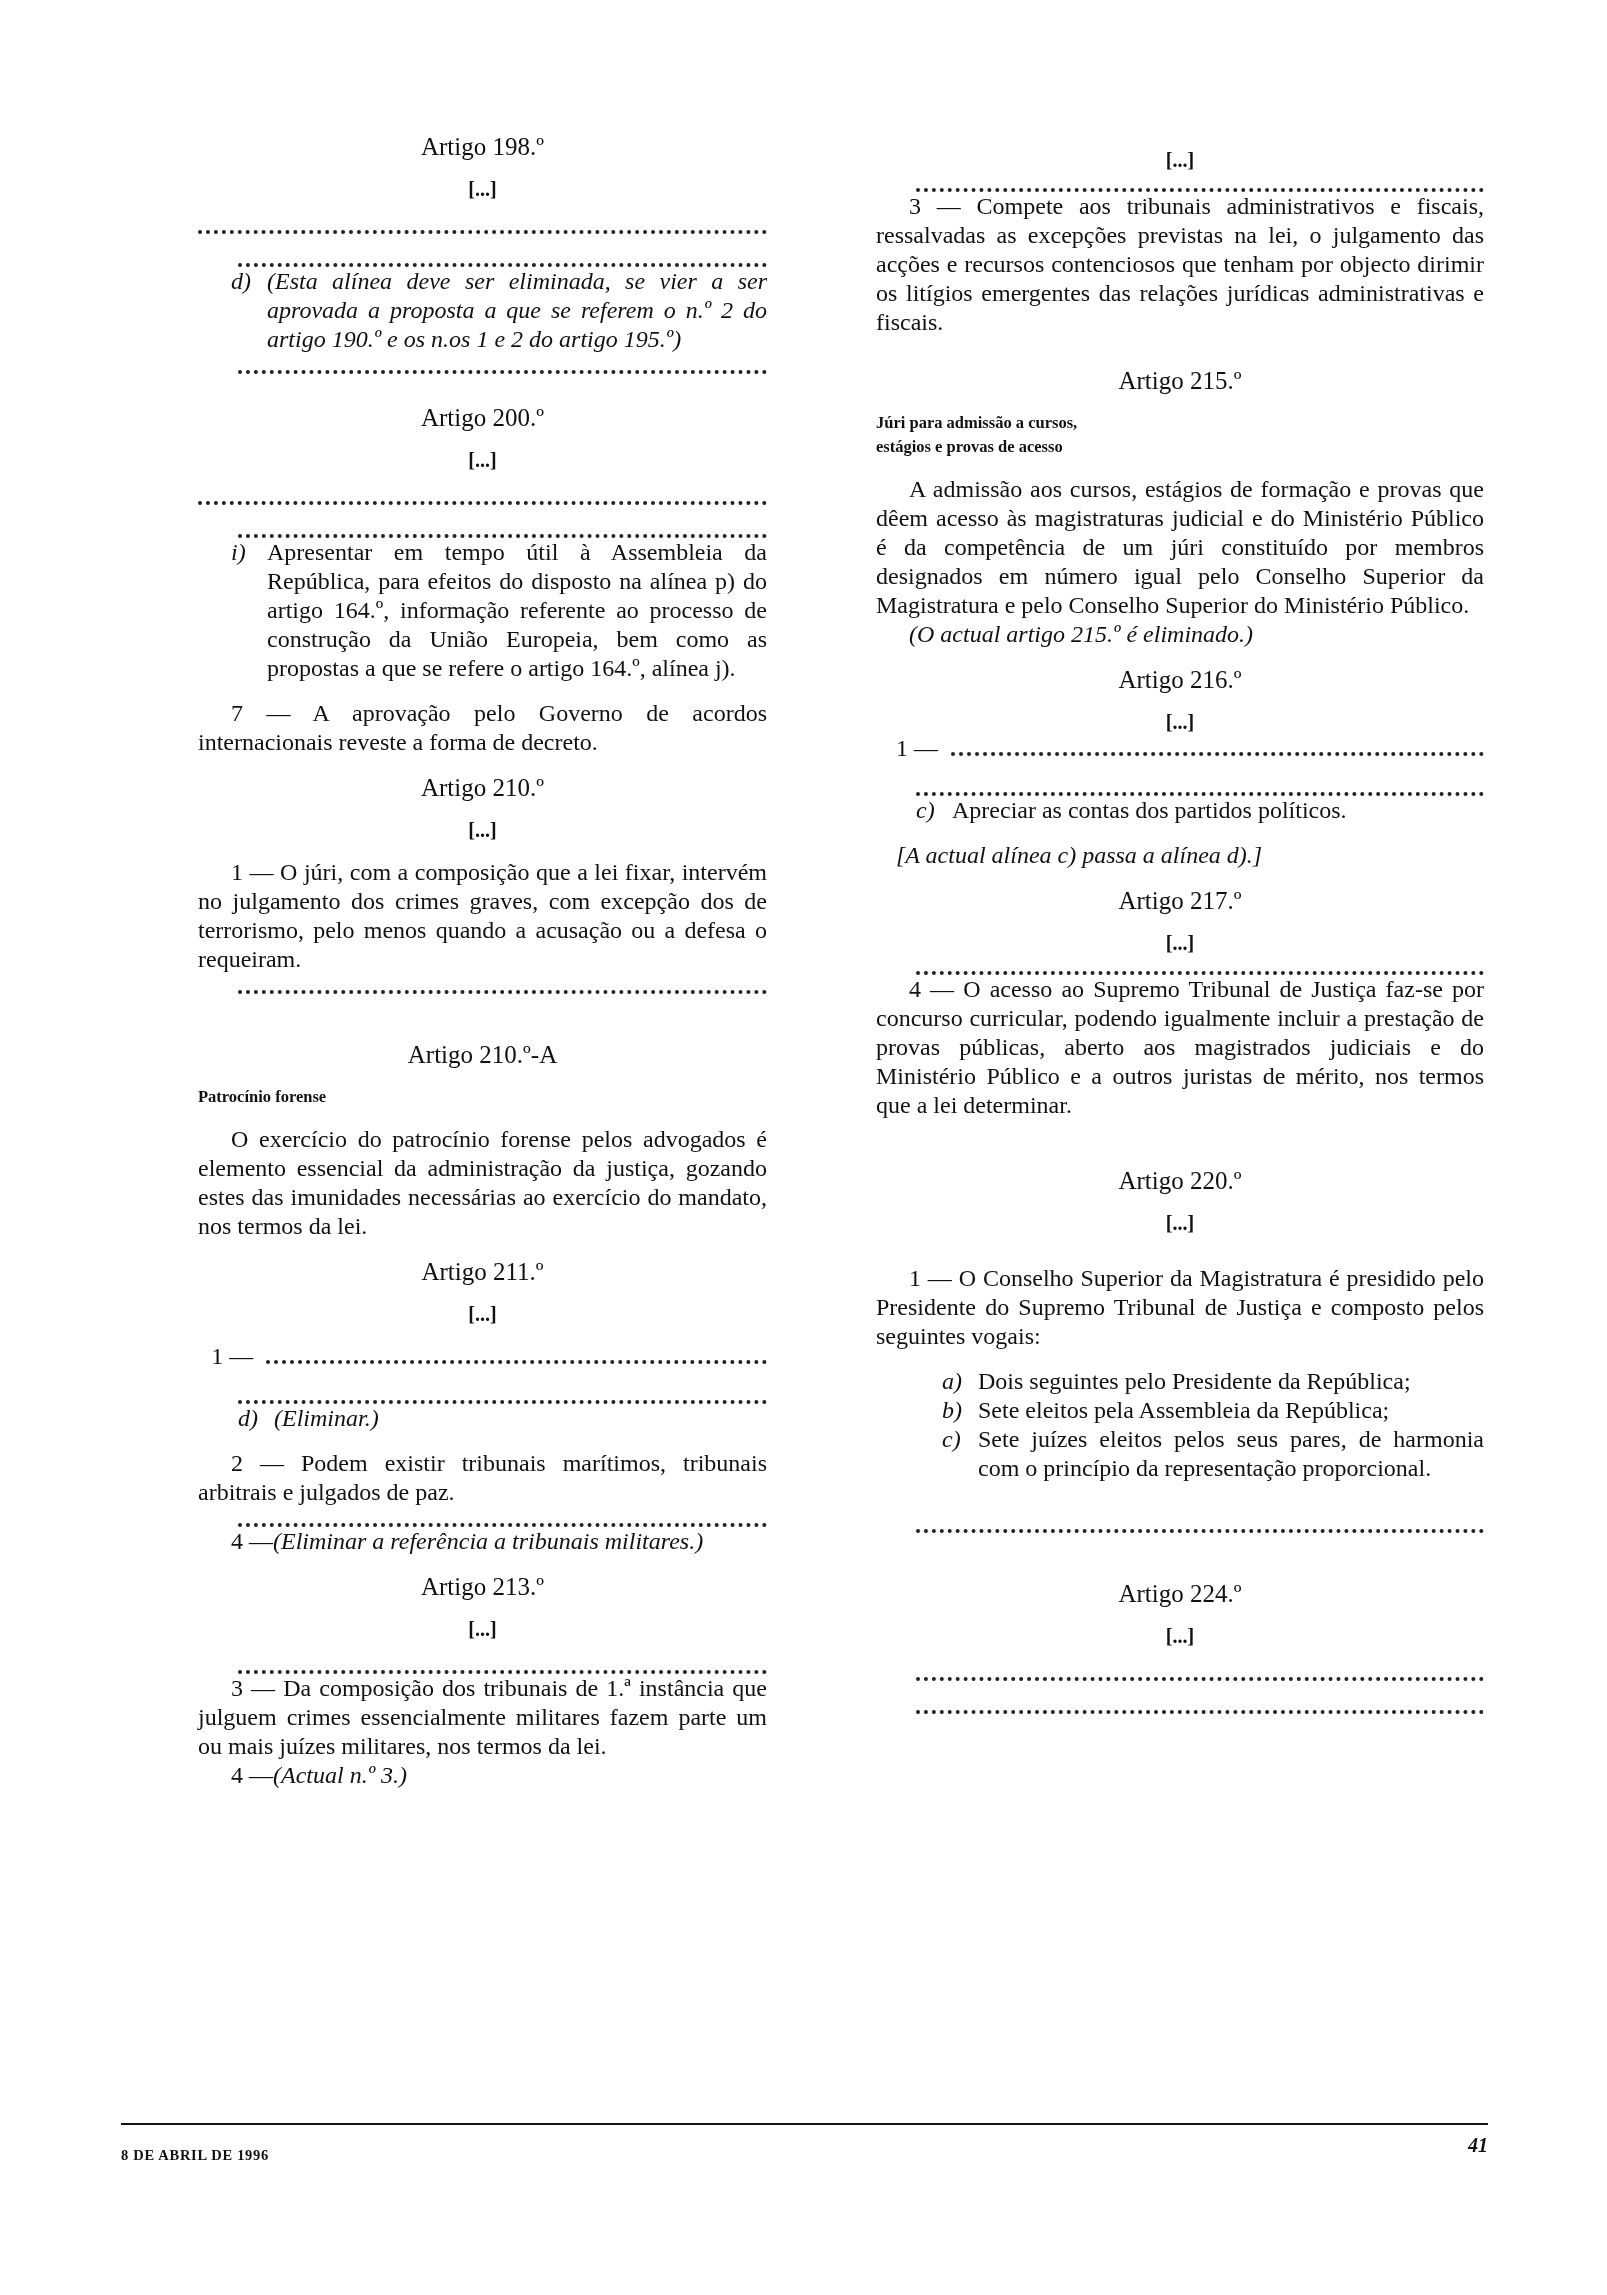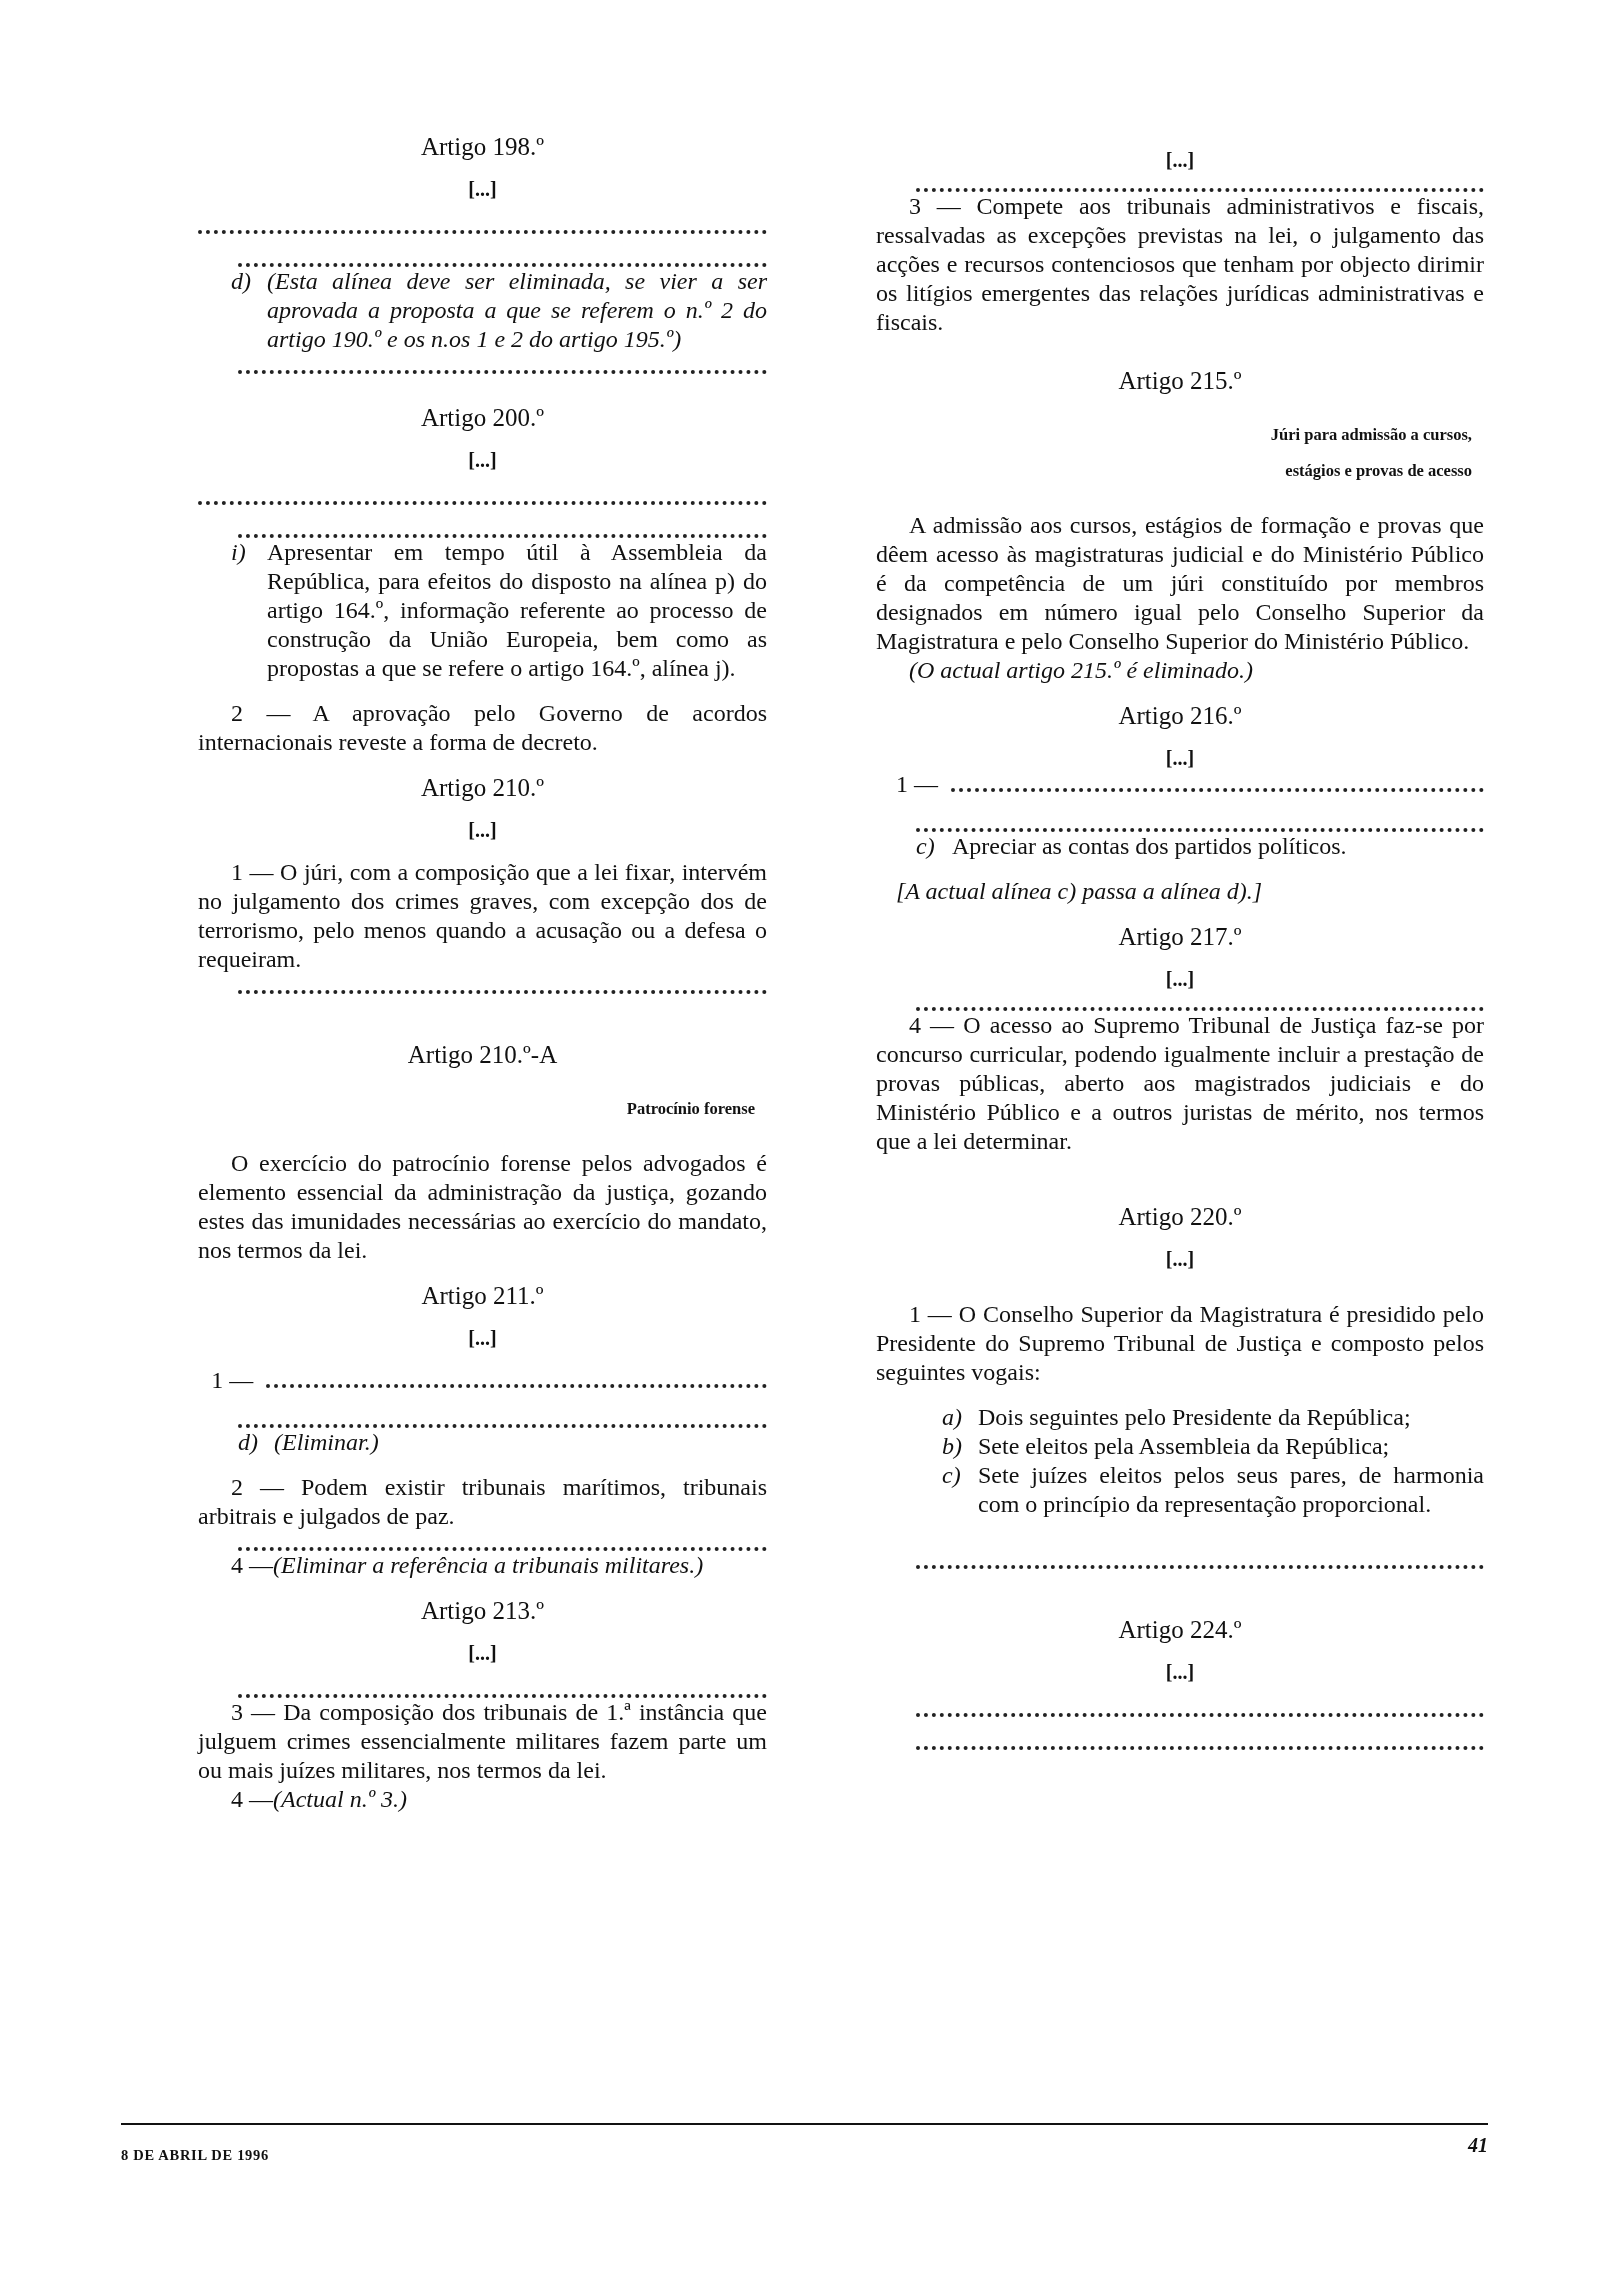--- a/index.html
+++ b/index.html
@@ -5,21 +5,21 @@
   html, body { margin: 0; padding: 0; background: #ffffff; }
   body { width: 1608px; height: 2295px; position: relative; overflow: hidden;
          font-family: "Liberation Serif", "DejaVu Serif", serif; color: #111; }
   .col { position: absolute; top: 132px; }
   .col-left { left: 198px; width: 569px; }
   .col-right { left: 876px; width: 608px; }
   .txt { font-size: 24px; line-height: 29px; text-align: justify; margin: 0; }
   .indent { text-indent: 33px; }
   .art { text-align: center; font-size: 25px; line-height: 29px; margin: 0; }
   .ell { text-align: center; font-size: 20px; line-height: 24px; margin: 0; font-weight: bold; }
-  .sub { text-align: right; font-size: 16.5px; line-height: 24px; font-weight: bold; margin: 12px; }
+  .sub { text-align: left; font-size: 16.5px; line-height: 24px; font-weight: bold; margin: 0; }
   .dots { height: 0; border-bottom: 4px dotted #222; margin: 0; }
   .dots.full { margin-left: 0; }
   .dots.ind { margin-left: 40px; }
   .ital { font-style: italic; }
   .item { display: flex; font-size: 24px; line-height: 29px; margin: 0; }
   .item .lbl { flex: 0 0 auto; font-style: italic; width: 36px; }
   .item .body { flex: 1; text-align: justify; }
   .numdots { display: flex; align-items: flex-end; font-size: 24px; line-height: 29px; }
   .numdots .n { flex: 0 0 auto; margin-right: 13.2px; }
   .numdots .d { flex: 1; border-bottom: 4px dotted #222; margin-bottom: 6.6px; }
@@ -56,21 +56,21 @@
     <p class="ell">[...]</p>
     <div class="gap-m"></div>
     <div class="dots full"></div>
     <div class="gap-m"></div>
     <div class="dots ind"></div>
     <div class="item" style="margin-left:33px;">
       <span class="lbl">i)</span>
       <span class="body">Apresentar em tempo útil à Assembleia da República, para efeitos do disposto na alínea p) do artigo 164.º, informação referente ao processo de construção da União Europeia, bem como as propostas a que se refere o artigo 164.º, alínea j).</span>
     </div>
     <div class="gap-s"></div>
-    <p class="txt indent">2 — A aprovação pelo Governo de acordos internacionais reveste a forma de decreto.</p>
+    <p class="txt indent">7 — A aprovação pelo Governo de acordos internacionais reveste a forma de decreto.</p>
   </section>
 
   <div class="gap-s"></div>
 
   <section>
     <p class="art">Artigo 210.º</p>
     <div class="gap-s"></div>
     <p class="ell">[...]</p>
     <div class="gap-s"></div>
     <p class="txt indent">1 — O júri, com a composição que a lei fixar, intervém no julgamento dos crimes graves, com excepção dos de terrorismo, pelo menos quando a acusação ou a defesa o requeiram.</p>

